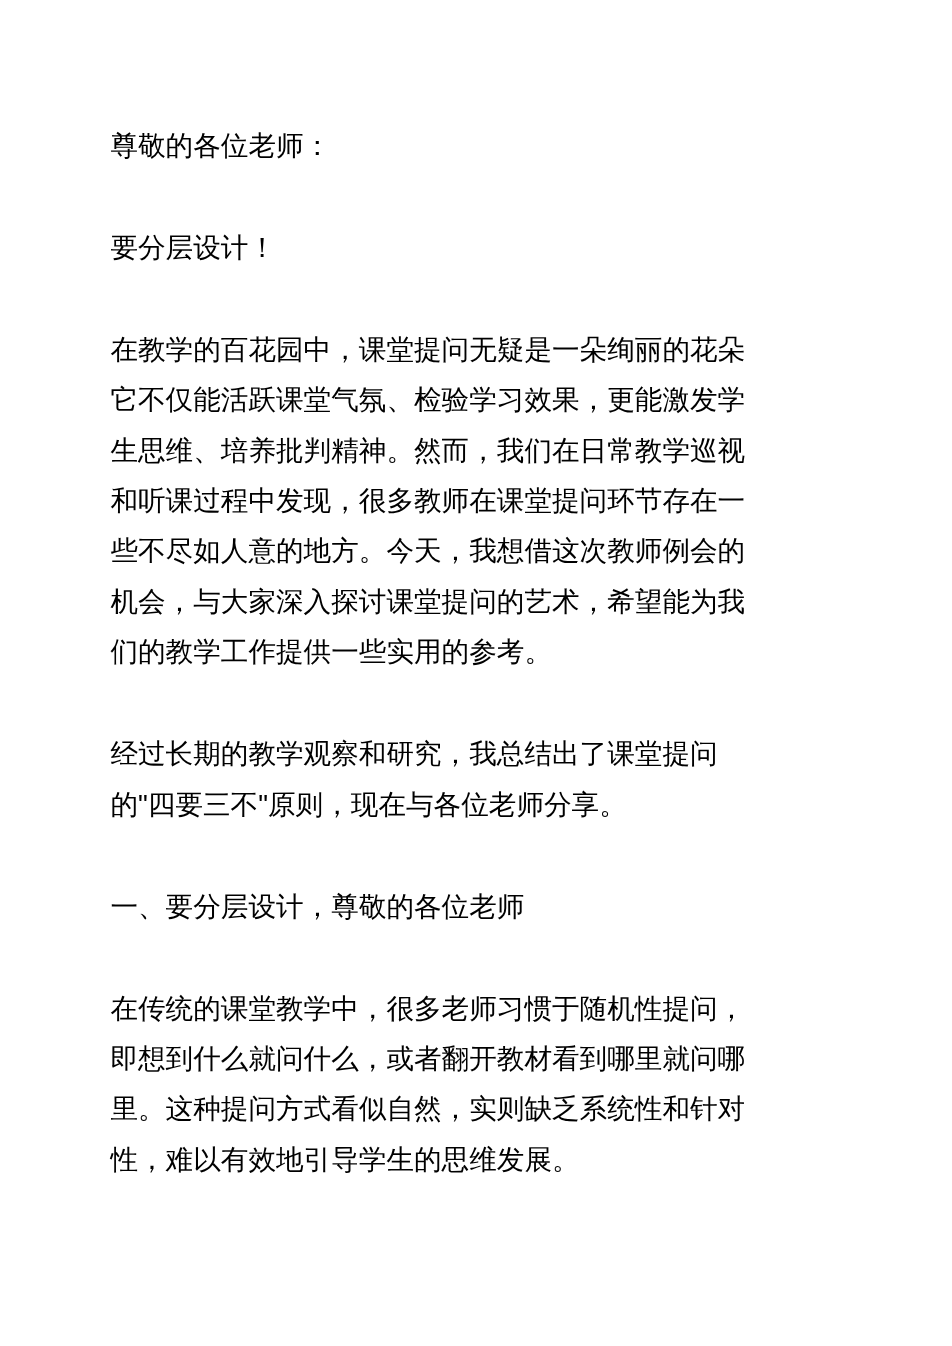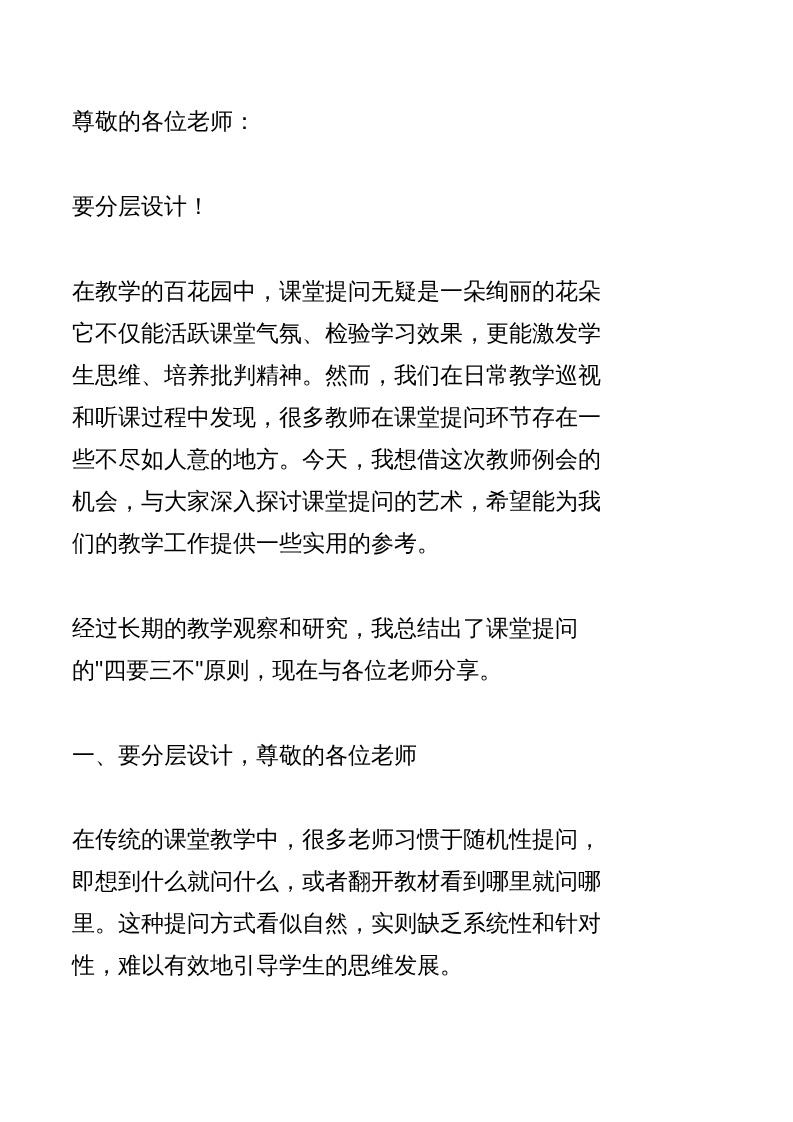--- a/index.html
+++ b/index.html
@@ -11,39 +11,38 @@
     width: 793px;
     height: 1122px;
     overflow: hidden;
     font-family: "Liberation Sans", sans-serif;
   }
   .page {
     box-sizing: border-box;
     width: 793px;
     height: 1122px;
     background: #ffffff;
-    padding: 100px 128px 0 72px;
+    padding: 100px 128px 0 92px;
   }
   .content {
     width: 545px;
   }
   .block {
     margin: 0 0 43px 0;
     font-size: 23px;
     line-height: 42px;
     font-weight: 400;
     color: #000000;
     text-align: left;
     letter-spacing: 0;
     word-break: normal;
     overflow-wrap: break-word;
   }
   .block:last-child {
     margin-bottom: 0;
-    font-family: Liberation Serif, serif;
   }
   .heading {
     font-weight: 400; 
   }
 </style>
 </head>
 <body>
 
 <div class="page">
   <div class="content">

